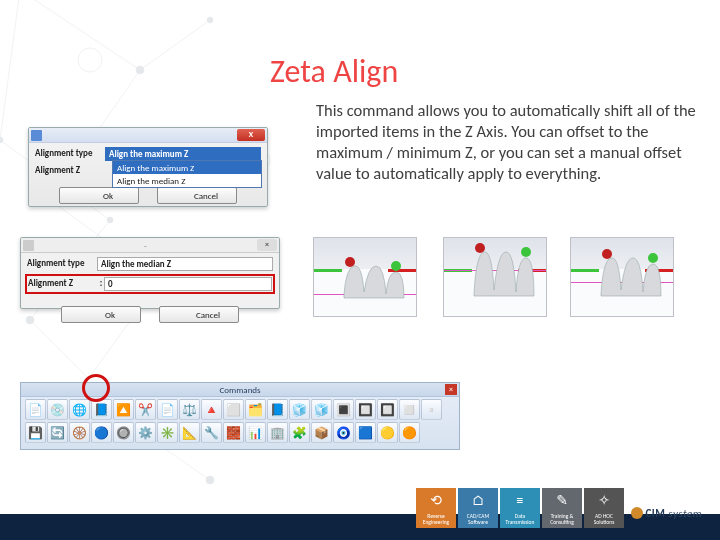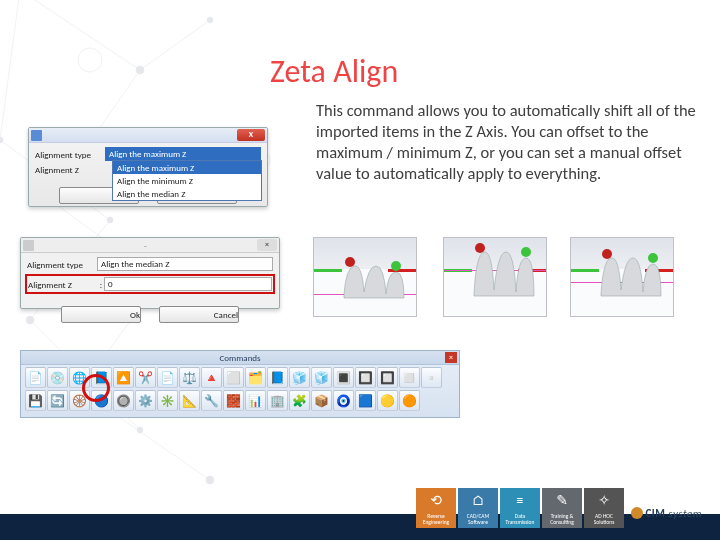--- a/index.html
+++ b/index.html
@@ -35,37 +35,37 @@
   .dlg1 { left: 28px; top: 127px; width: 240px; height: 80px; }
   .dlg-titlebar {
     height: 15px; background: linear-gradient(#e8eef7,#d4def0);
     border-bottom: 1px solid #c3cee2;
     display: flex; align-items: center; justify-content: space-between;
     padding: 0 2px;
   }
   .win-icon { width: 11px; height: 11px; background: #5a8bd6; border-radius: 1px; }
   .win-close { width: 28px; height: 12px; background: linear-gradient(#e06050,#c33022); border-radius: 2px; color:#fff; font-size:8px; text-align:center; line-height:11px; font-weight:bold;}
   .dlg-body { padding: 4px 6px; }
-  .dlg-row { display: flex; align-items: center; margin-bottom: 3px; }
+  .dlg-row { display: flex; align-items: flex-start; margin-bottom: 3px; font-weight: bold; }
   .dlg-label { width: 70px; font-size: 9px; }
   .dlg-field { flex: 1; height: 14px; border: 1px solid #7a9; background: #fff; font-size: 9px; padding: 0 3px; line-height: 12px; position: relative;}
   .dlg-field.sel { background:#2f6dc0; color:#fff; border-color:#2f6dc0;}
   .dlg-dropdown {
     position: absolute; left: 83px; top: 32px; width: 150px;
     background: #fff; border: 1px solid #5078b0; z-index: 5;
     font-size: 9px;
   }
   .dlg-dropdown div { padding: 1px 4px; }
   .dlg-dropdown .hl { background: #2f6dc0; color: #fff; }
   .dlg-buttons { display: flex; gap: 18px; justify-content: center; margin-top: 12px;}
   .btn {
     width: 80px; height: 17px; font-size: 9px;
     background: linear-gradient(#fdfdfd,#e6e6e6);
     border: 1px solid #8a8a8a; border-radius: 2px;
-    text-align: right; line-height: 15px; padding-left: 18px;
+    text-align: center; line-height: 15px; padding-left: 18px;
   }
 
   
   .dlg2 { left: 20px; top: 237px; width: 260px; height: 72px; background:#f1f1f1;}
   .dlg2 .dlg-titlebar { background:#eee; border-bottom:1px solid #ccc;}
   .dlg2 .win-close { background: #ddd; color:#555; width:20px;}
   .dlg2 .hl-row { border: 2px solid #d01010; padding: 1px; margin: 1px -2px;}
   .dlg2 .dlg-field2 { flex:1; height:14px; border:1px solid #aaa; background:#fff; font-size:9px; padding:0 3px; line-height:12px;}
   .dlg2 .sep { width:6px; text-align:center;}
 
@@ -80,21 +80,21 @@
   .t2 { left: 443px; top: 237px; }
   .t3 { left: 570px; top: 237px; }
   .thumb .line-g { position:absolute; left:0; width:28px; height:3px; background:#3cc53c;}
   .thumb .line-r { position:absolute; right:0; width:28px; height:3px; background:#d42020;}
   .thumb .line-h { position:absolute; left:0; right:0; height:1px; background:#e055c0;}
   .thumb svg { position:absolute; }
   .ball-r { fill:#c02020;} .ball-g { fill:#3cc53c;}
 
   
   .cmdpanel {
-    position: absolute; left: 20px; top: 350px; width: 440px; height: 68px;
+    position: absolute; left: 20px; top: 382px; width: 440px; height: 68px;
     border: 1px solid #9fb3ca; background: linear-gradient(#e7eef8,#d7e2f0);
   }
   .cmd-title {
     height: 14px; background: linear-gradient(#d7e2f0,#c8d7eb);
     text-align: center; font-size: 9px; color: #2a3f5f; line-height: 14px;
     border-bottom: 1px solid #b0c3da; position:relative;
   }
   .cmd-close { position:absolute; right:2px; top:1px; width:12px; height:11px; background:#c53828; color:#fff; font-size:8px; line-height:10px; text-align:center;}
   .cmd-rows { padding: 2px 4px; }
   .cmd-row { display:flex; gap:1px; margin-bottom:2px;}
@@ -170,21 +170,20 @@
     <span class="win-icon"></span>
     <span class="win-close">X</span>
   </div>
   <div class="dlg-body">
     <div class="dlg-row">
       <span class="dlg-label">Alignment type</span>
       <span class="dlg-field sel">Align the maximum Z</span>
     </div>
     <div class="dlg-dropdown">
       <div class="hl">Align the maximum Z</div>
-      <div>Align the minimum Z</div>
       <div>Align the median Z</div>
     </div>
     <div class="dlg-row">
       <span class="dlg-label">Alignment Z</span>
     </div>
     <div class="dlg-buttons">
       <div class="btn">Ok</div>
       <div class="btn">Cancel</div>
     </div>
   </div>

